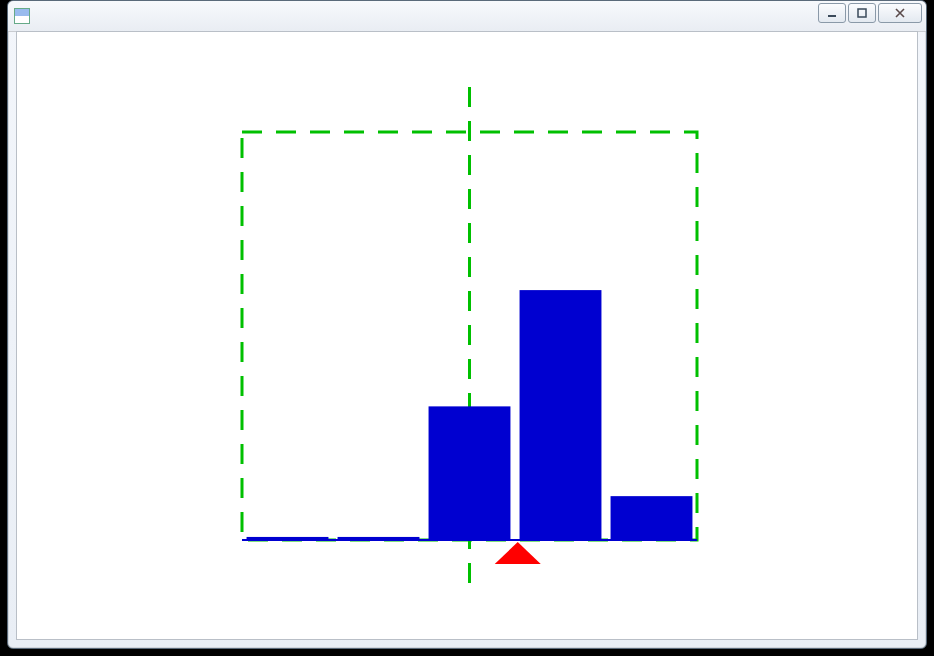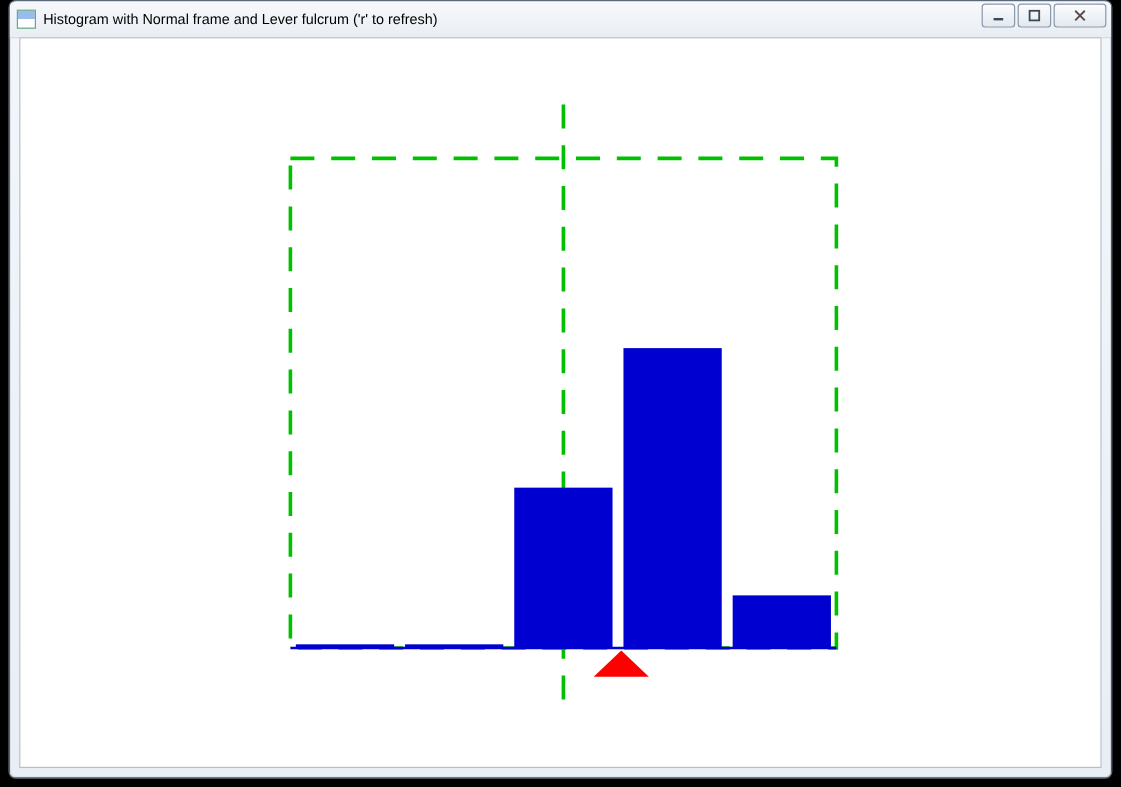--- a/index.html
+++ b/index.html
@@ -85,21 +85,20 @@
     left: 0; top: 0; right: 0; bottom: 0;
   }
 </style>
 </head>
 <body>
 
 <div class="outer-frame">
   <div class="window">
     <div class="titlebar">
       <span class="app-icon"></span>
-      <span class="title-text">Histogram with Normal frame and Lever fulcrum ('r' to refresh)</span>
       <div class="win-controls">
         <div class="win-btn">
           <svg width="12" height="12" viewBox="0 0 12 12">
             <rect x="2" y="8" width="8" height="2" fill="#3a4a5a"></rect>
           </svg>
         </div>
         <div class="win-btn">
           <svg width="12" height="12" viewBox="0 0 12 12">
             <rect x="2" y="2" width="8" height="8" fill="none" stroke="#3a4a5a" stroke-width="1.5"></rect>
           </svg>

